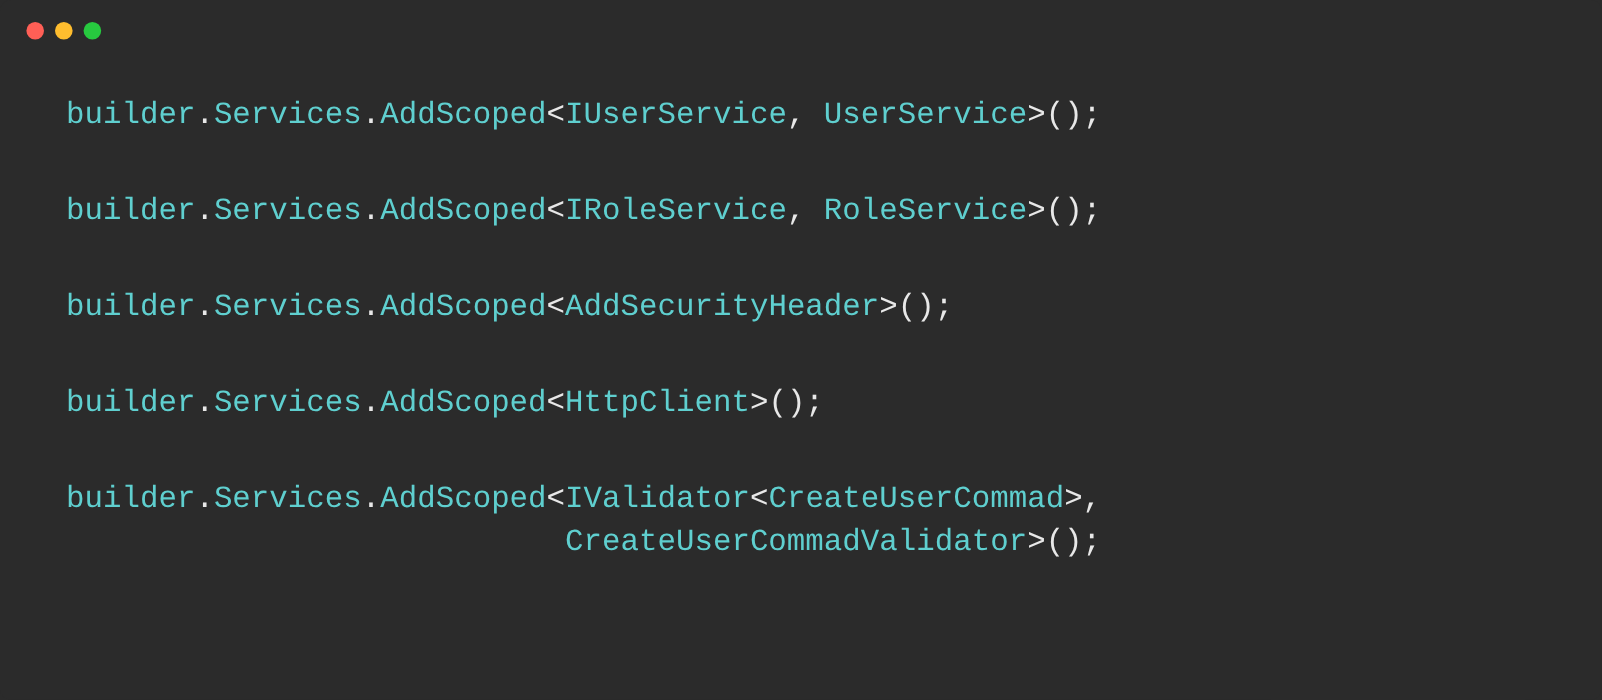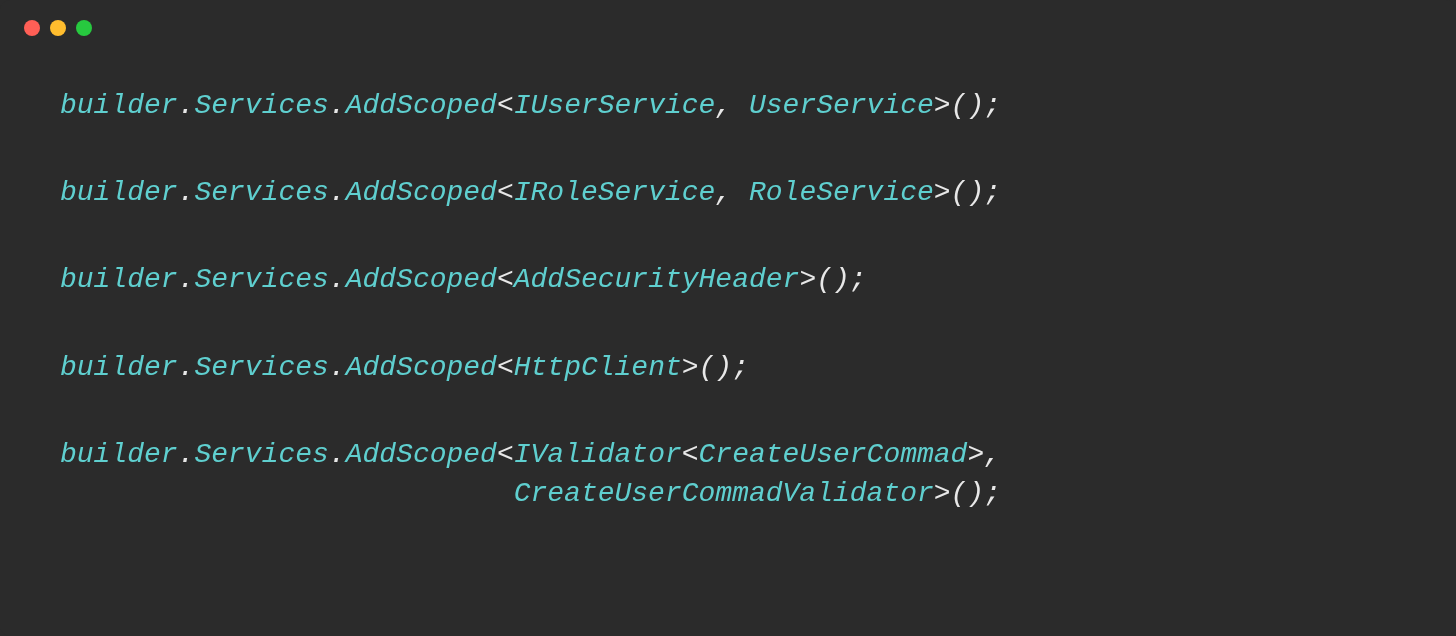--- a/index.html
+++ b/index.html
@@ -54,21 +54,20 @@
       padding: 40px 60px;
       font-size: 28px;
       line-height: 1.4;
       white-space: pre;
       font-weight: 500;
     }
     
     .code-line {
       display: block;
       margin-bottom: 48px;
-      font-style: italic;
     }
     
     .code-line:last-child {
       margin-bottom: 7px;
     }
     
     .teal {
       color: #5fcfcf;
     }
     

